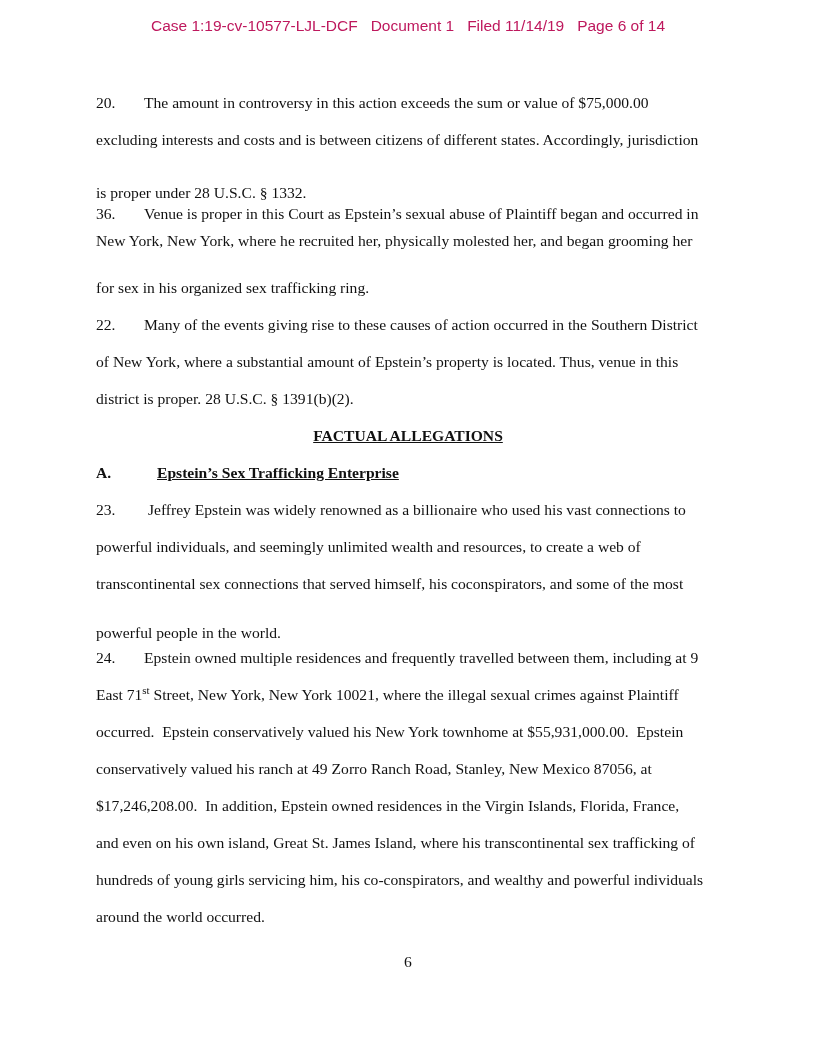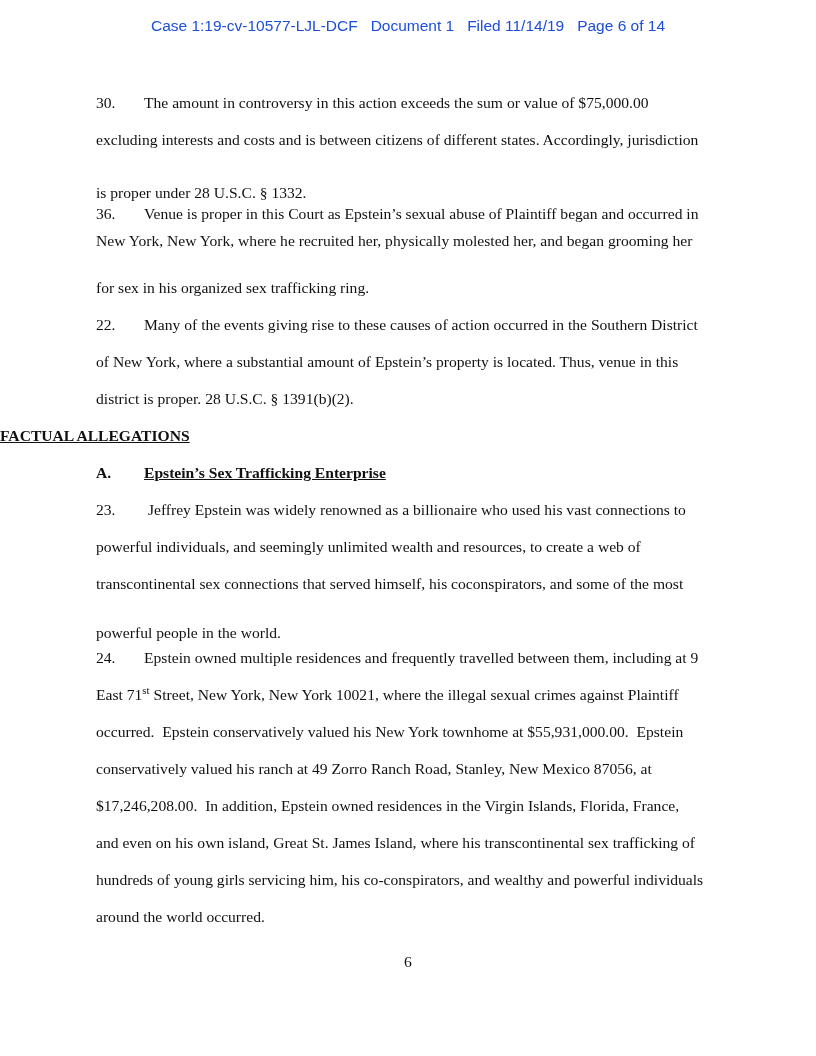--- a/index.html
+++ b/index.html
@@ -1,51 +1,51 @@
 <!DOCTYPE html>
 <html><head>
 <meta charset="utf-8">
 <style>
   html, body { margin: 0; padding: 0; background: #ffffff; }
   body { width: 816px; height: 1056px; position: relative; overflow: hidden; }
   .header {
     position: absolute; top: 17px; left: 0; width: 816px; text-align: center;
-    font-family: "Liberation Sans", sans-serif; font-size: 15.5px; color: #1d4ed8;
+    font-family: "Liberation Sans", sans-serif; font-size: 15.5px; color: #be185d;
     letter-spacing: 0;
   }
   .header span { white-space: pre; }
   .doc {
     font-family: "Liberation Serif", serif; font-size: 15.6px; color: #111;
   }
   .line {
     position: absolute; left: 96px; white-space: nowrap;
   }
   .num { display: inline-block; width: 48px; }
   .heading {
-    position: absolute; left: 0; width: 816px; 
+    position: absolute; left: 0; width: 816px; text-align: center;
     font-weight: bold; text-decoration: underline;
   }
   .subhead { position: absolute; left: 96px; font-weight: bold; white-space: nowrap; }
   .subhead .letter { display: inline-block; width: 48px; text-decoration: none; }
-  .subhead .title { text-decoration: underline; }
+  .subhead .title { text-decoration: underline; margin-left: 13px; }
   sup { font-size: 11px; vertical-align: super; line-height: 0; }
   .pagenum {
     position: absolute; top: 953px; left: 0; width: 816px; text-align: center;
   }
 </style>
 </head>
 <body>
 
 <div class="header">
   <span>Case 1:19-cv-10577-LJL-DCF</span><span>   </span><span>Document 1</span><span>   </span><span>Filed 11/14/19</span><span>   </span><span>Page 6 of 14</span>
 </div>
 
 <div class="doc">
 
-  <div class="line" style="top:94px"><span class="num">30.</span><span>The amount in controversy in this action exceeds the sum or value of $75,000.00</span></div>
+  <div class="line" style="top:94px"><span class="num">20.</span><span>The amount in controversy in this action exceeds the sum or value of $75,000.00</span></div>
   <div class="line" style="top:131px">excluding interests and costs and is between citizens of different states. Accordingly, jurisdiction</div>
   <div class="line" style="top:184px">is proper under 28 U.S.C. § 1332.</div>
 
   <div class="line" style="top:205px"><span class="num">36.</span><span>Venue is proper in this Court as Epstein’s sexual abuse of Plaintiff began and occurred in</span></div>
   <div class="line" style="top:232px">New York, New York, where he recruited her, physically molested her, and began grooming her</div>
   <div class="line" style="top:279px">for sex in his organized sex trafficking ring.</div>
 
   <div class="line" style="top:316px"><span class="num">22.</span><span>Many of the events giving rise to these causes of action occurred in the Southern District</span></div>
   <div class="line" style="top:353px">of New York, where a substantial amount of Epstein’s property is located. Thus, venue in this</div>
   <div class="line" style="top:390px">district is proper. 28 U.S.C. § 1391(b)(2).</div>

